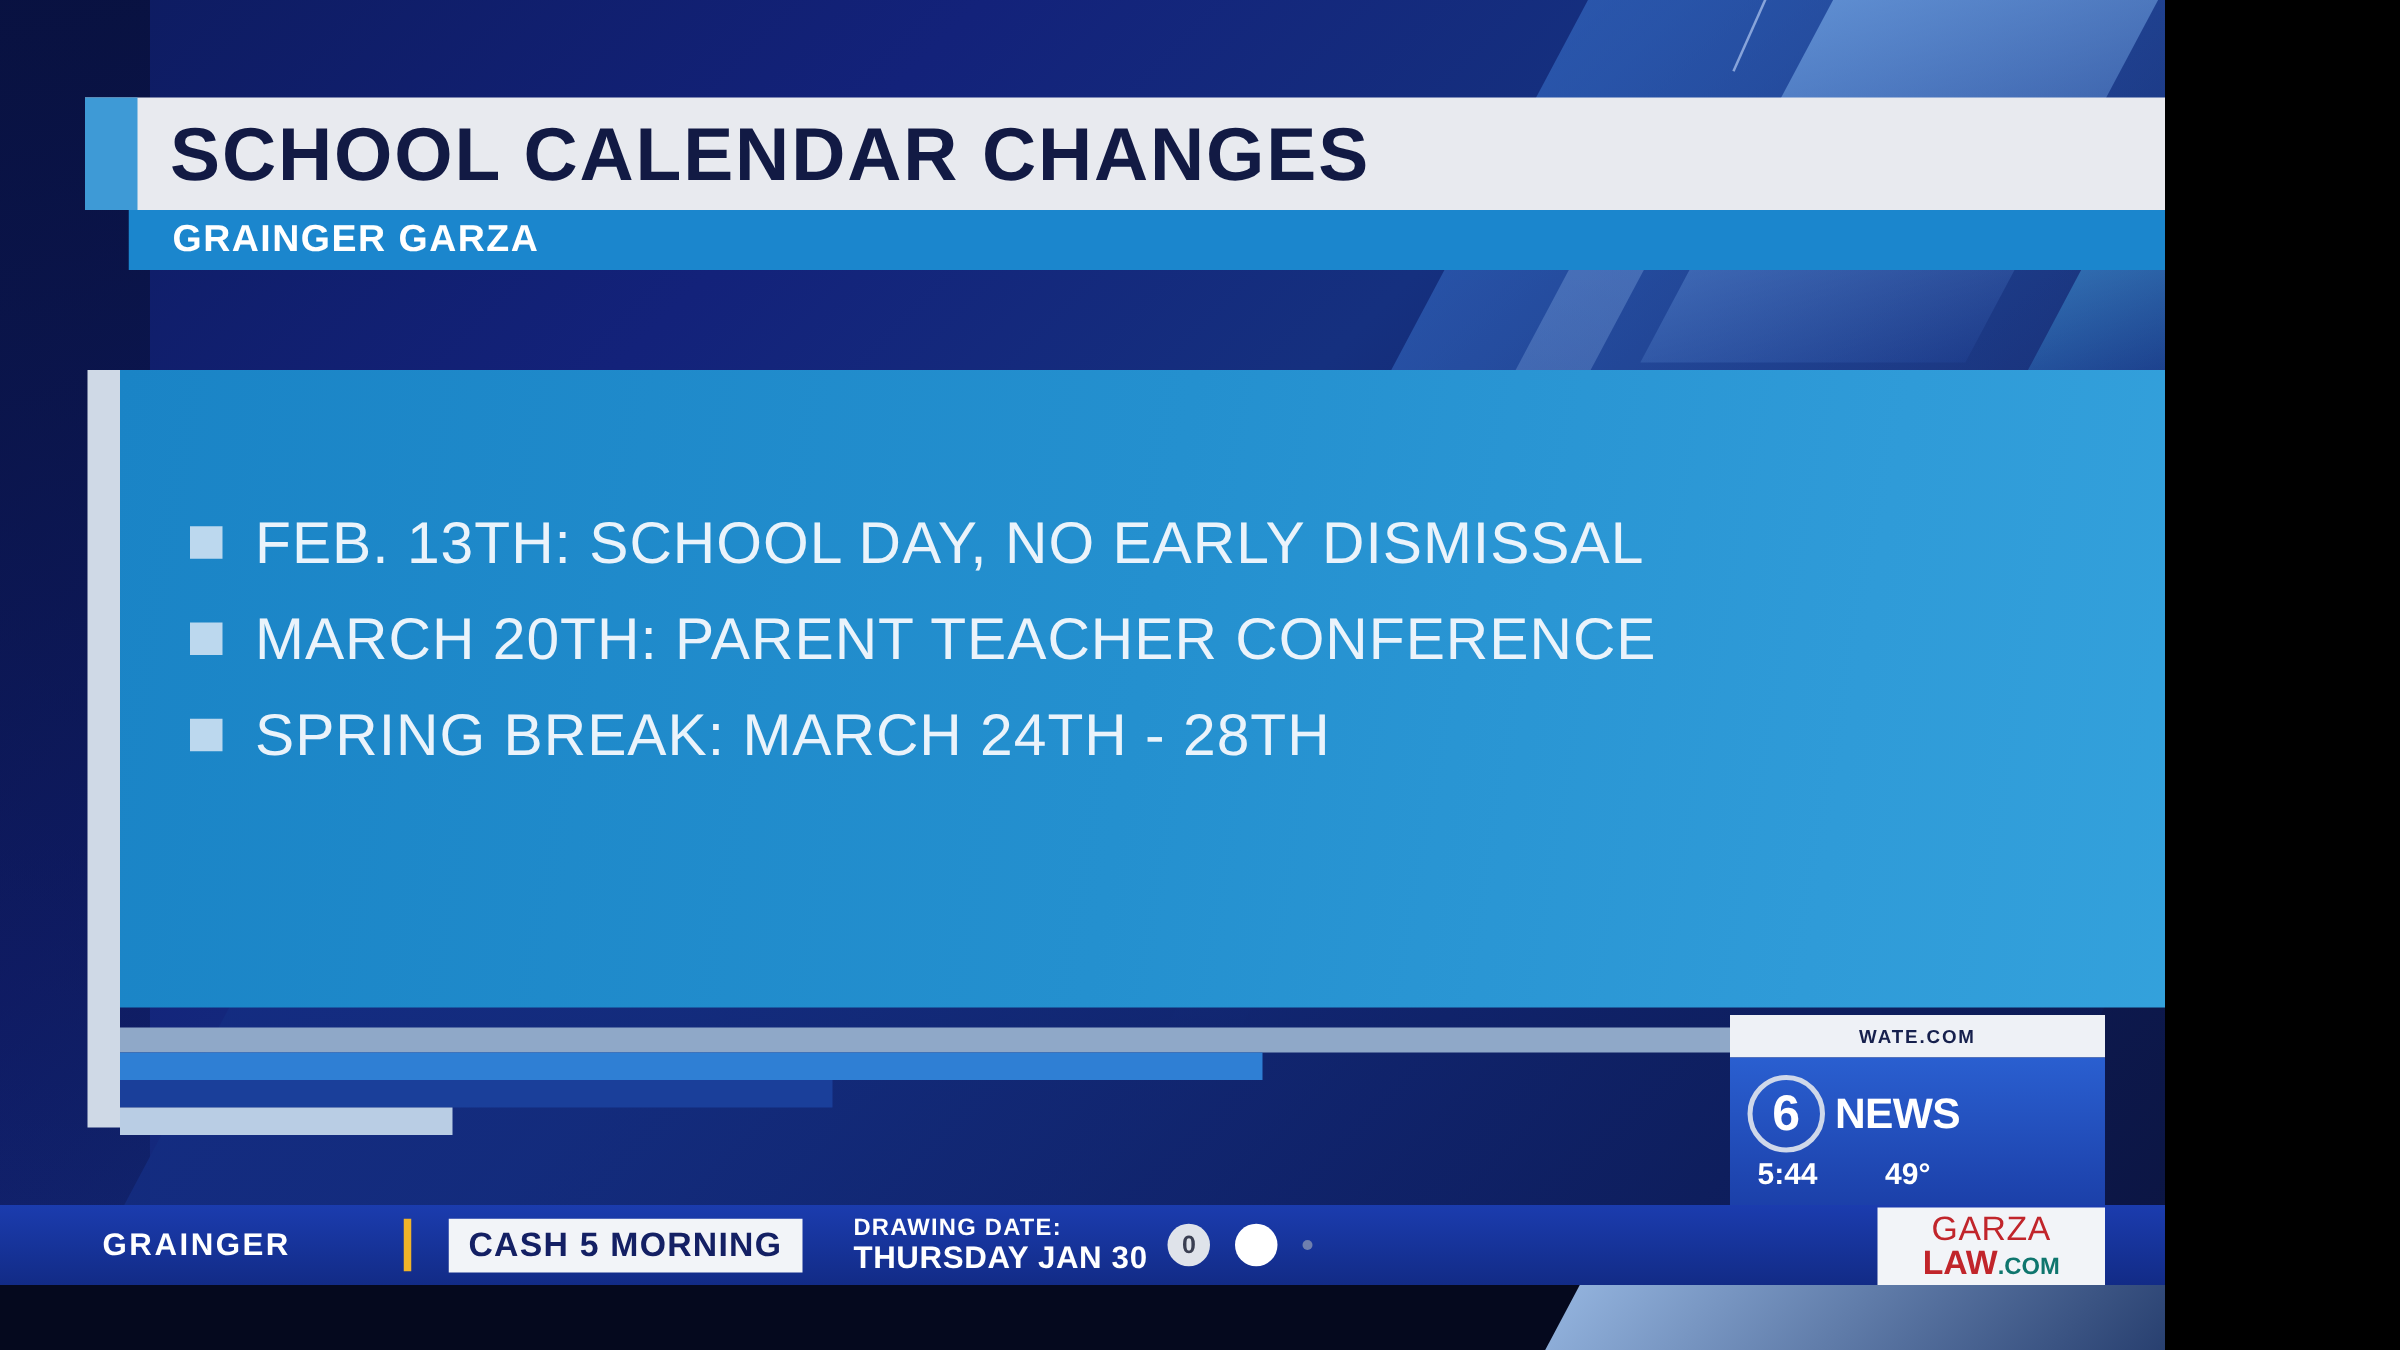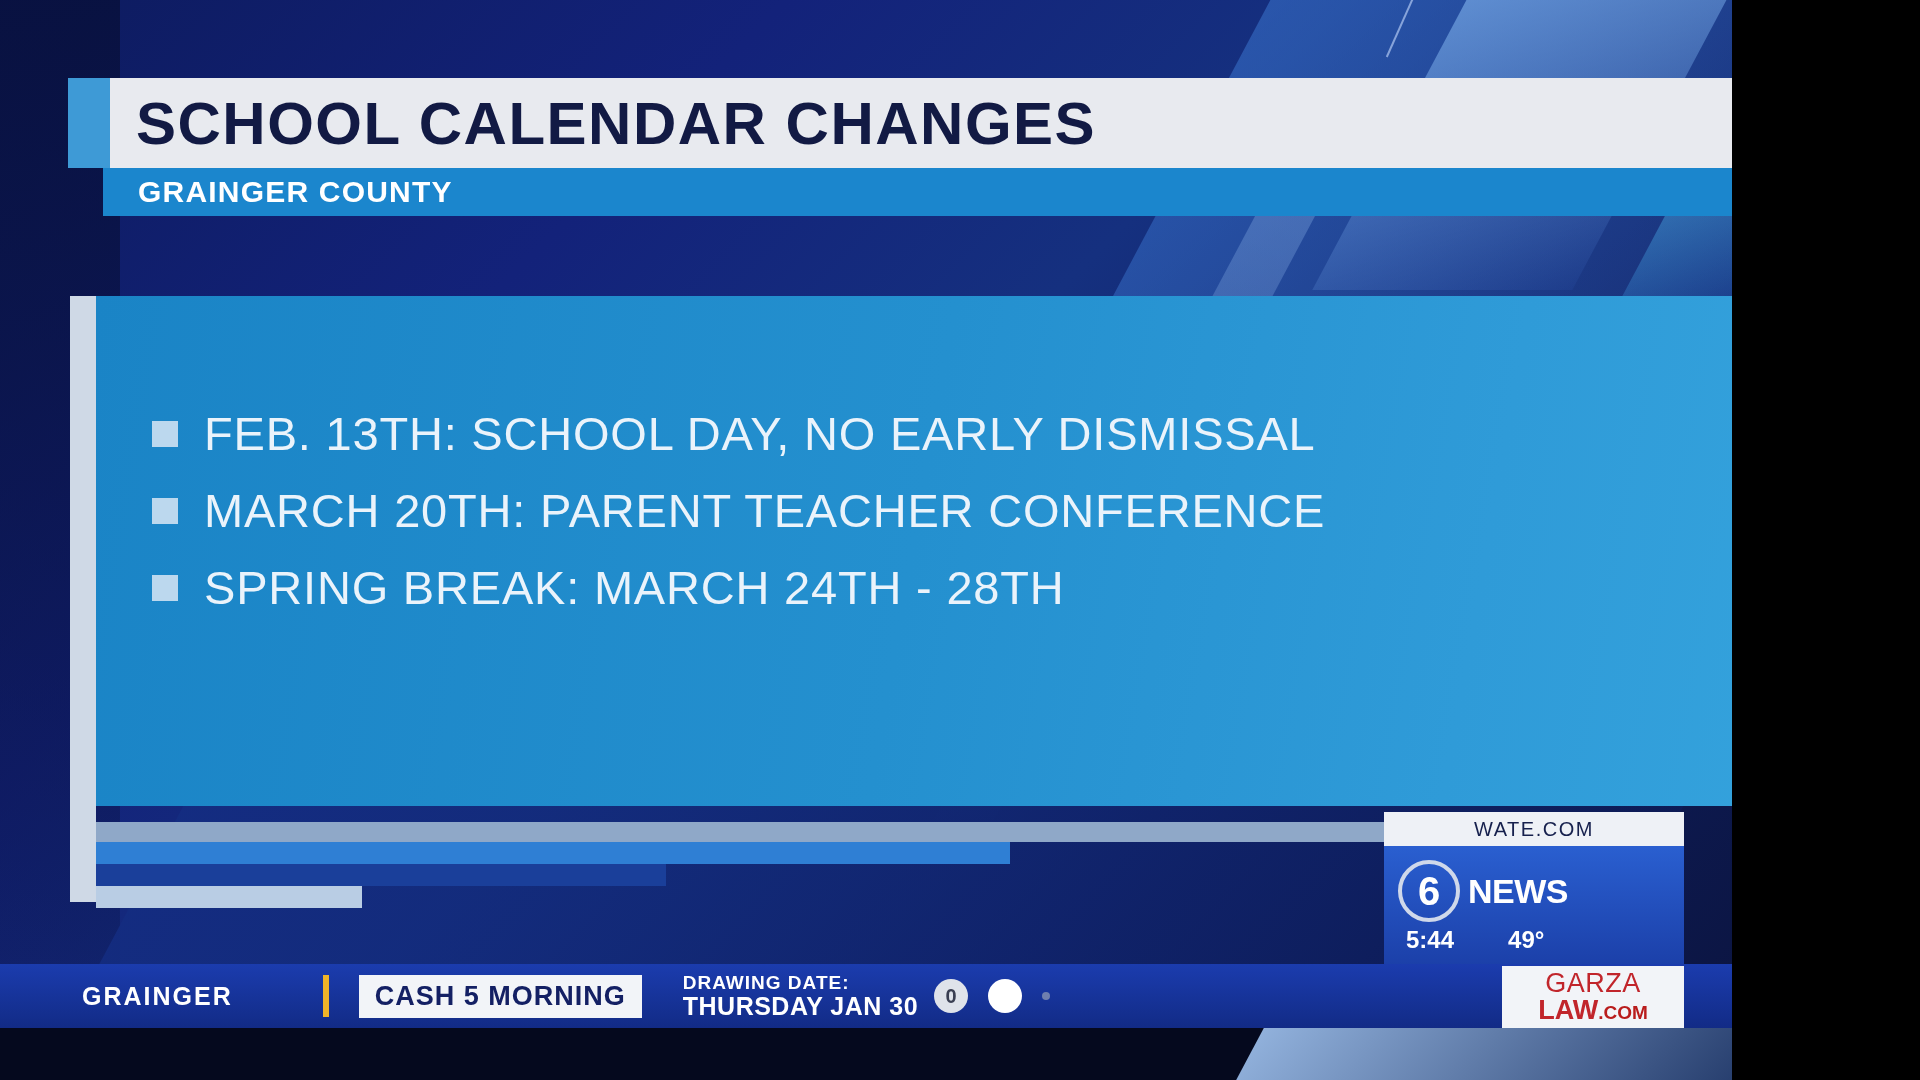--- a/index.html
+++ b/index.html
@@ -192,22 +192,22 @@
     position: absolute;
     right: 48px;
     top: 812px;
     width: 300px;
     height: 156px;
   }
   .bug-dotcom {
     height: 34px;
     background: #eef1f6;
     color: #16204d;
-    font-size: 20px;
-    font-weight: normal;
+    font-size: 15px;
+    font-weight: bold;
     letter-spacing: 1.5px;
     display: flex;
     align-items: center;
     justify-content: center;
   }
   .bug-main {
     height: 122px;
     background: linear-gradient(180deg, #2a5fd0 0%, #1b3fa8 100%);
     display: flex;
     flex-direction: column;
@@ -334,21 +334,21 @@
     font-size: 27px;
     font-weight: normal;
     letter-spacing: 0.5px;
   }
   .sponsor-bottom {
     font-size: 27px;
     font-weight: bold;
     color: #c1252b;
   }
   .sponsor-bottom .dotcom {
-    color: #b91c1c;
+    color: #0f766e;
     font-size: 19px;
   }
   .bottom-black {
     position: absolute;
     left: 0; bottom: 0;
     width: 1920px; height: 52px;
     background: #05091e;
   }
   .bottom-shine {
     position: absolute;
@@ -371,21 +371,21 @@
   <div class="bg-shape diag5"></div>
   <div class="bg-shape diag6"></div>
   <div class="thin-line"></div>
 
   <div class="headline-wrap">
     <div class="headline-bar">
       <div class="headline-accent"></div>
       <div class="headline-text">SCHOOL CALENDAR CHANGES</div>
     </div>
     <div class="subhead-bar">
-      <div class="subhead-text">GRAINGER COUNTY</div>
+      <div class="subhead-text">GRAINGER GARZA</div>
     </div>
   </div>
 
   <div class="panel-accent"></div>
   <div class="panel"></div>
 
   <div class="bullets">
     <div class="bullet-row">
       <div class="bullet-square"></div>
       <div class="bullet-text">FEB. 13TH: SCHOOL DAY, NO EARLY DISMISSAL</div>

